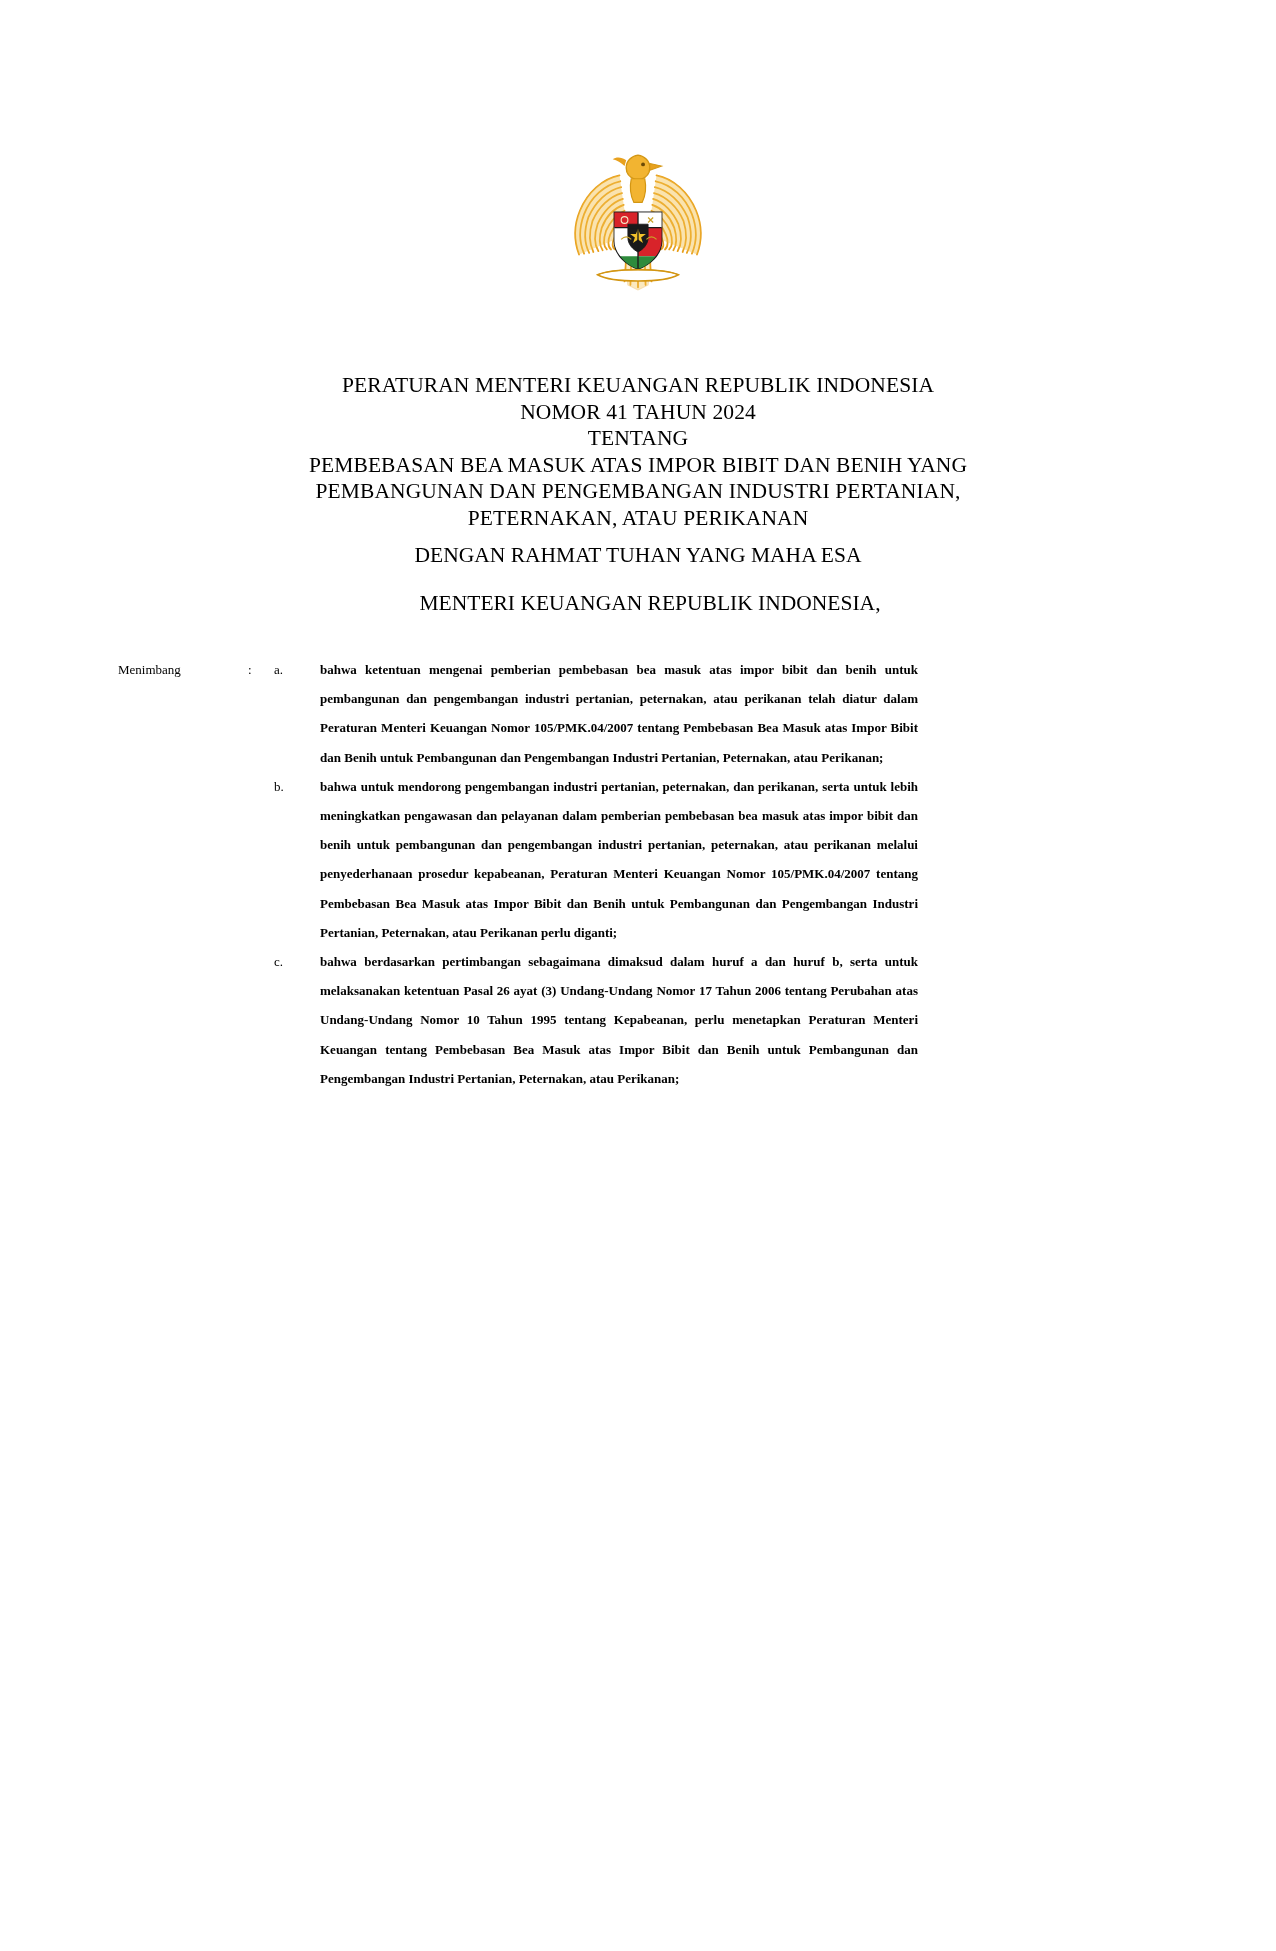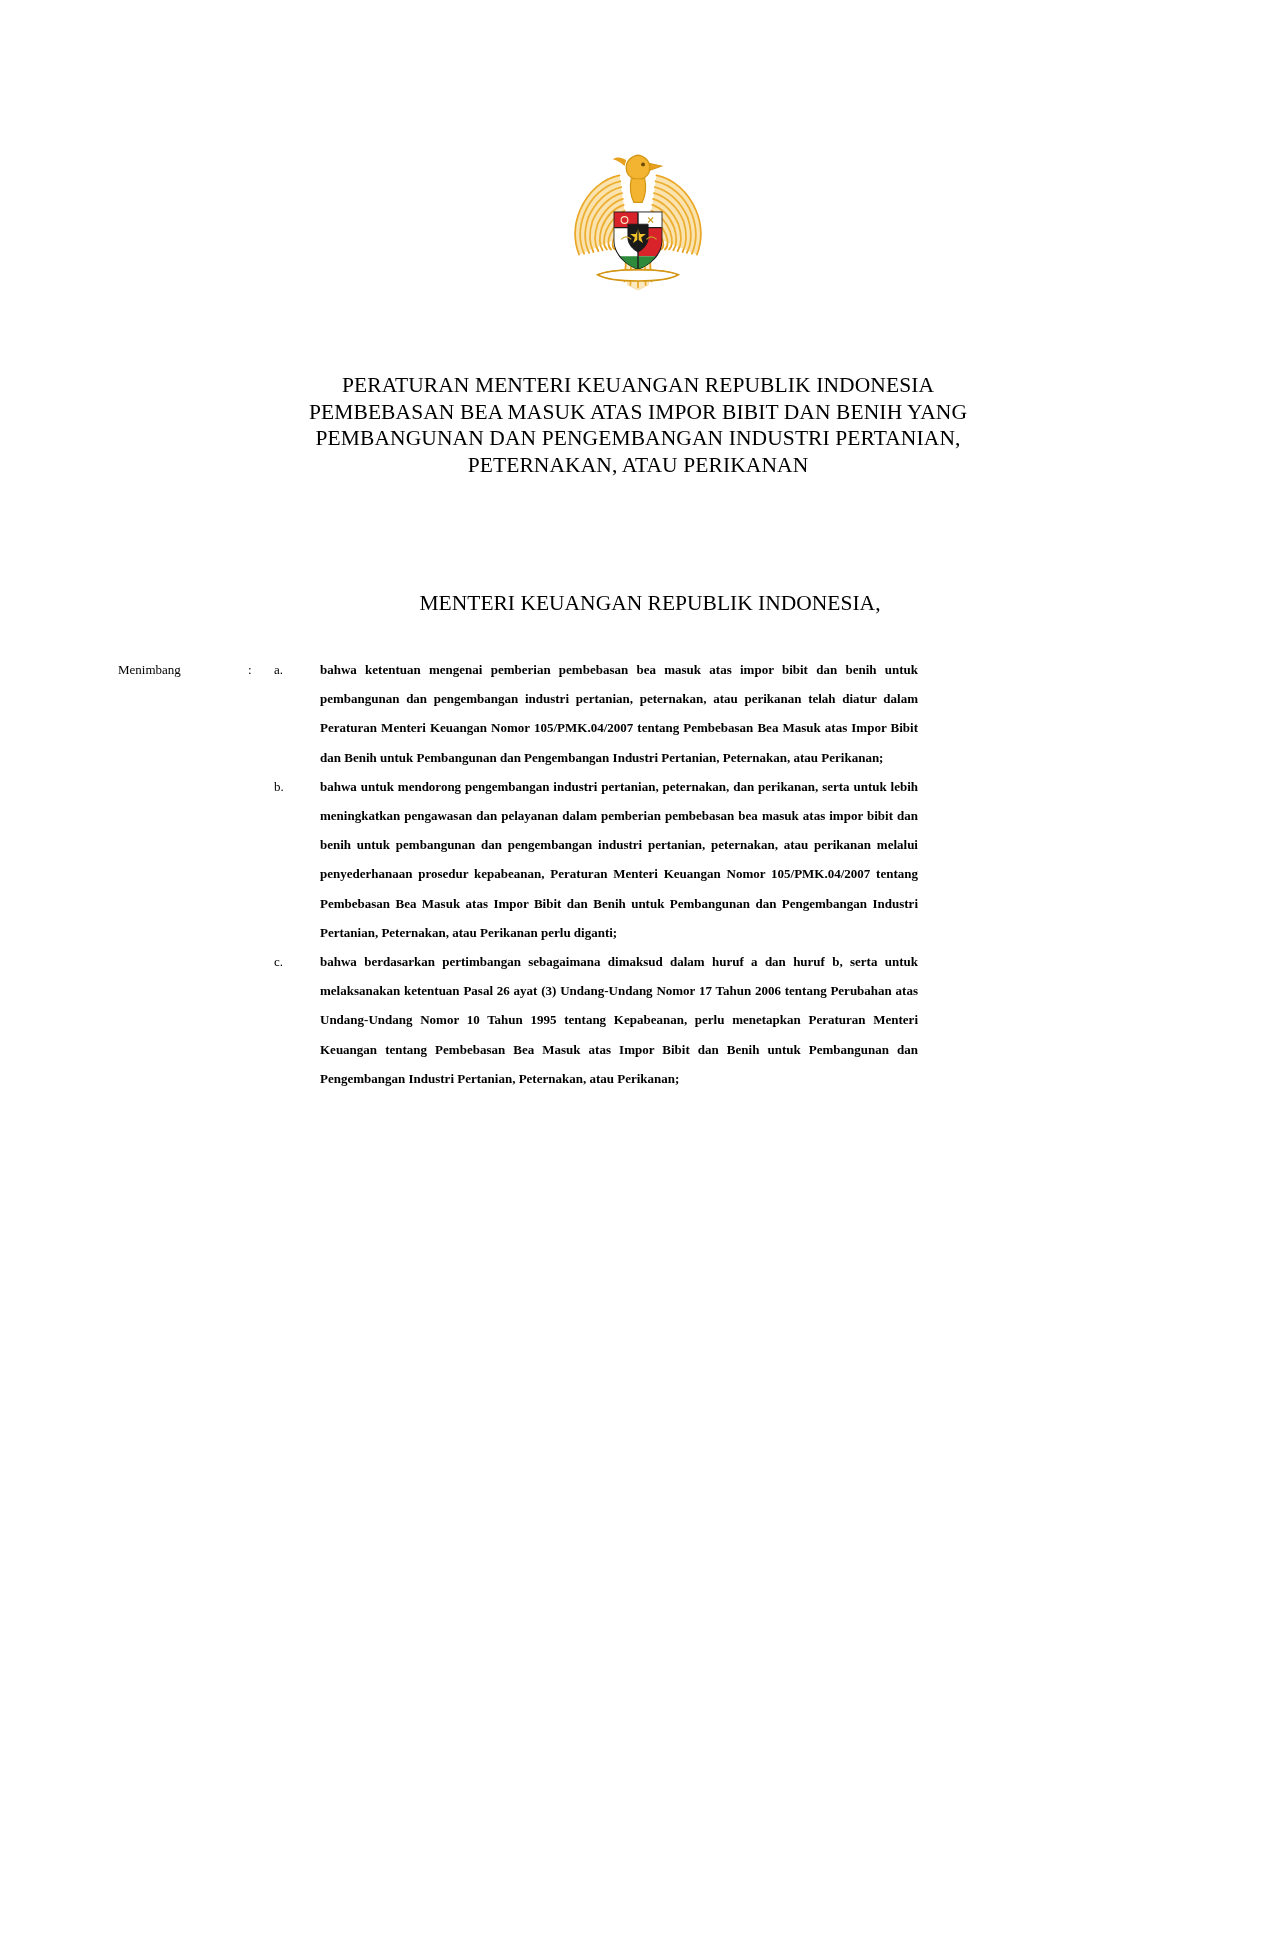--- a/index.html
+++ b/index.html
@@ -186,25 +186,28 @@
 
       <g>
         <path d="M52 160 C70 152 130 152 148 160 C130 170 70 170 52 160 Z" fill="#FFFFFF" stroke="#D39613" stroke-width="1.8"></path>
         <path d="M52 160 C70 152 130 152 148 160" fill="none" stroke="#D39613" stroke-width="1.2"></path>
       </g>
     </svg>
   </div>
 
   <div class="title-block">
     <div class="title-line">PERATURAN MENTERI KEUANGAN REPUBLIK INDONESIA</div>
+    <div class="title-line">NOMOR 41 TAHUN 2024</div>
+    <div class="title-line">TENTANG</div>
     <div class="title-line">PEMBEBASAN BEA MASUK ATAS IMPOR BIBIT DAN BENIH YANG</div>
     <div class="title-line">PEMBANGUNAN DAN PENGEMBANGAN INDUSTRI PERTANIAN,</div>
     <div class="title-line">PETERNAKAN, ATAU PERIKANAN</div>
   </div>
 
+  <div class="invocation">DENGAN RAHMAT TUHAN YANG MAHA ESA</div>
 
   <div class="ministry">MENTERI KEUANGAN REPUBLIK INDONESIA,</div>
 
   <div class="considering">
 
     <div class="clause-row">
       <div class="label-col">Menimbang</div>
       <div class="colon-col">:</div>
       <div class="marker-col">a.</div>
       <div class="body-col">bahwa ketentuan mengenai pemberian pembebasan bea masuk atas impor bibit dan benih untuk pembangunan dan pengembangan industri pertanian, peternakan, atau perikanan telah diatur dalam Peraturan Menteri Keuangan Nomor 105/PMK.04/2007 tentang Pembebasan Bea Masuk atas Impor Bibit dan Benih untuk Pembangunan dan Pengembangan Industri Pertanian, Peternakan, atau Perikanan;</div>

